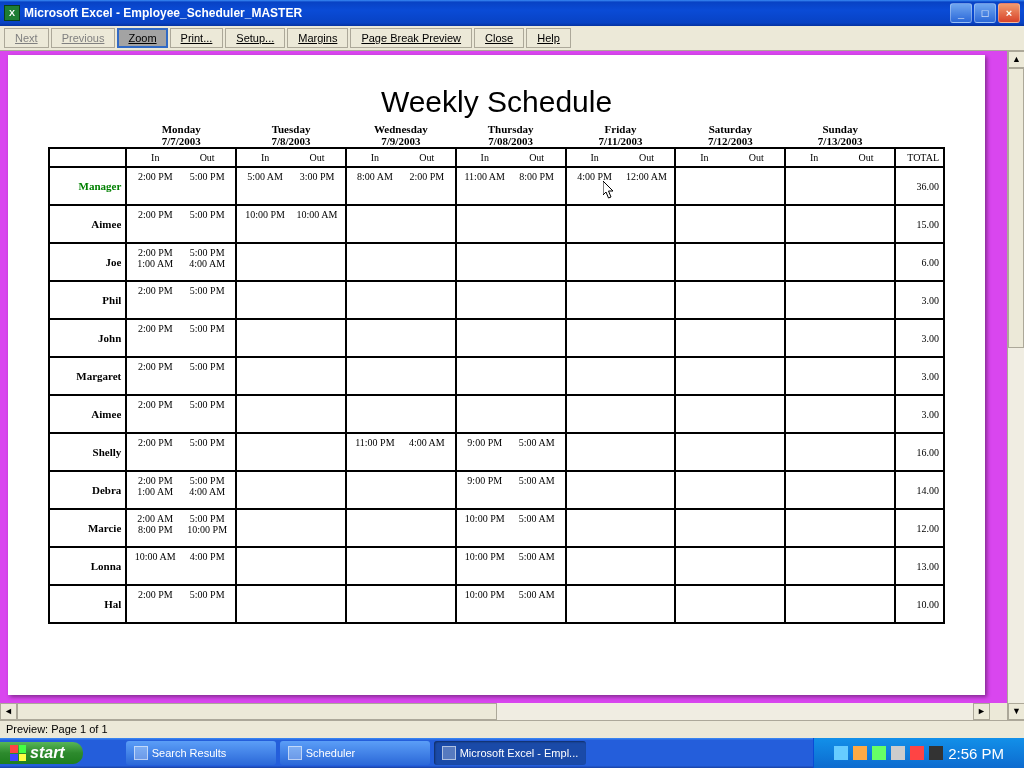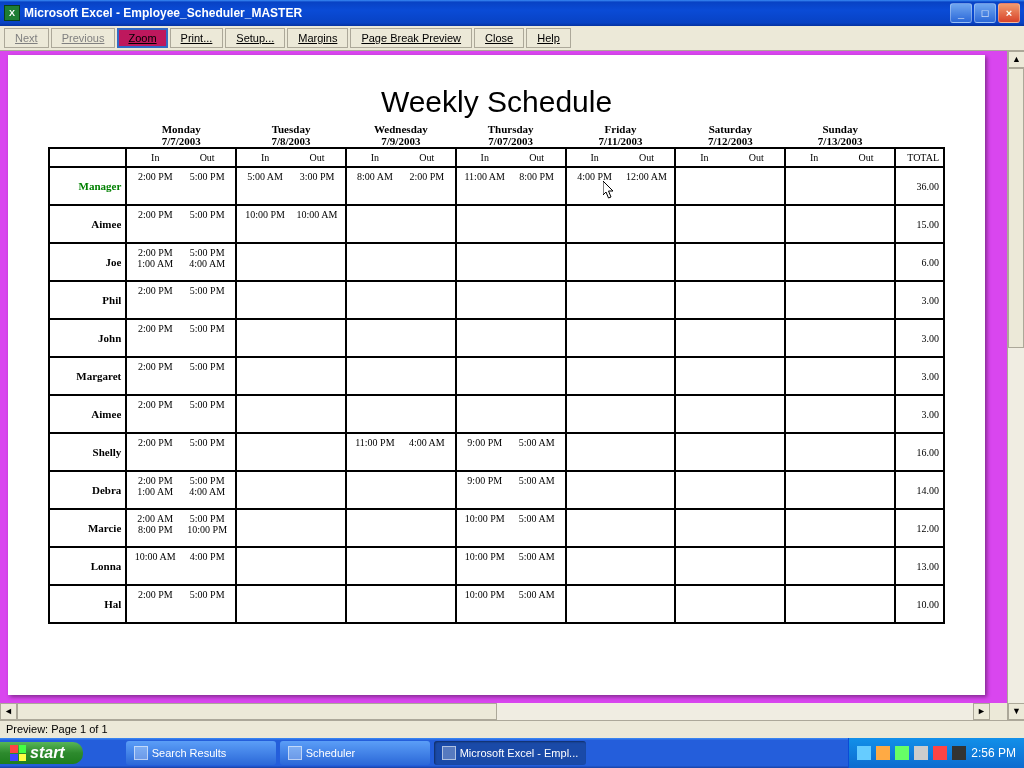--- a/index.html
+++ b/index.html
@@ -60,21 +60,21 @@
   background: #ece9d8;
   border: 1px solid #aca899;
   padding: 2px 10px;
   font-size: 11px;
   text-decoration: underline;
   cursor: pointer;
   height: 20px;
   line-height: 14px;
 }
 .tbbtn.disabled { color: #808080; text-decoration: underline; }
-.tbbtn.active { border: 1px solid #316ac5; background: #be185d; box-shadow: inset 0 0 0 1px #316ac5; }
+.tbbtn.active { border: 1px solid #316ac5; background: #a3a3a3; box-shadow: inset 0 0 0 1px #316ac5; }
 
 .preview-area {
   position: absolute;
   top: 51px;
   left: 0;
   right: 0;
   bottom: 48px;
   background: #808080;
   display: flex;
 }
@@ -223,24 +223,24 @@
   cursor: pointer;
 }
 .task-item.active { background: linear-gradient(to bottom, #1a4aa8, #1a4aa8); box-shadow: inset 1px 1px 2px rgba(0,0,0,.4); }
 .task-item .ticon { width: 14px; height: 14px; background: #fff4; border: 1px solid #fff8; }
 .systray {
   margin-left: auto;
   height: 30px;
   background: linear-gradient(to bottom, #1290e9, #0d6bcf);
   display: flex;
   align-items: center;
-  padding: 0 8px;
+  padding: 0 20px;
   gap: 5px;
   color: white;
-  font-size: 12px;
+  font-size: 15px;
   border-left: 1px solid #0a4bd6;
 }
 .systray .sicon { width: 14px; height: 14px; }
 .cursor-arrow {
   position: absolute;
   top: 181px; left: 603px;
   width: 12px; height: 18px;
   pointer-events: none;
   z-index: 1000;
 }
@@ -285,21 +285,21 @@
               <th class="day-head" colspan="1">Friday</th>
               <th class="day-head" colspan="1">Saturday</th>
               <th class="day-head" colspan="1">Sunday</th>
               <th></th>
             </tr>
             <tr>
               <th></th>
               <th class="date-head">7/7/2003</th>
               <th class="date-head">7/8/2003</th>
               <th class="date-head">7/9/2003</th>
-              <th class="date-head">7/07/2003</th>
+              <th class="date-head">7/08/2003</th>
               <th class="date-head">7/11/2003</th>
               <th class="date-head">7/12/2003</th>
               <th class="date-head">7/13/2003</th>
               <th></th>
             </tr>
             <tr class="inout-row">
               <td class="name-col" style="border-top:2px solid black;"></td>
               <td class="day-cell" style="border-top:2px solid black;border-bottom:2px solid black;"><span class="inout">In</span><span class="inout">Out</span></td>
               <td class="day-cell" style="border-top:2px solid black;border-bottom:2px solid black;"><span class="inout">In</span><span class="inout">Out</span></td>
               <td class="day-cell" style="border-top:2px solid black;border-bottom:2px solid black;"><span class="inout">In</span><span class="inout">Out</span></td>

